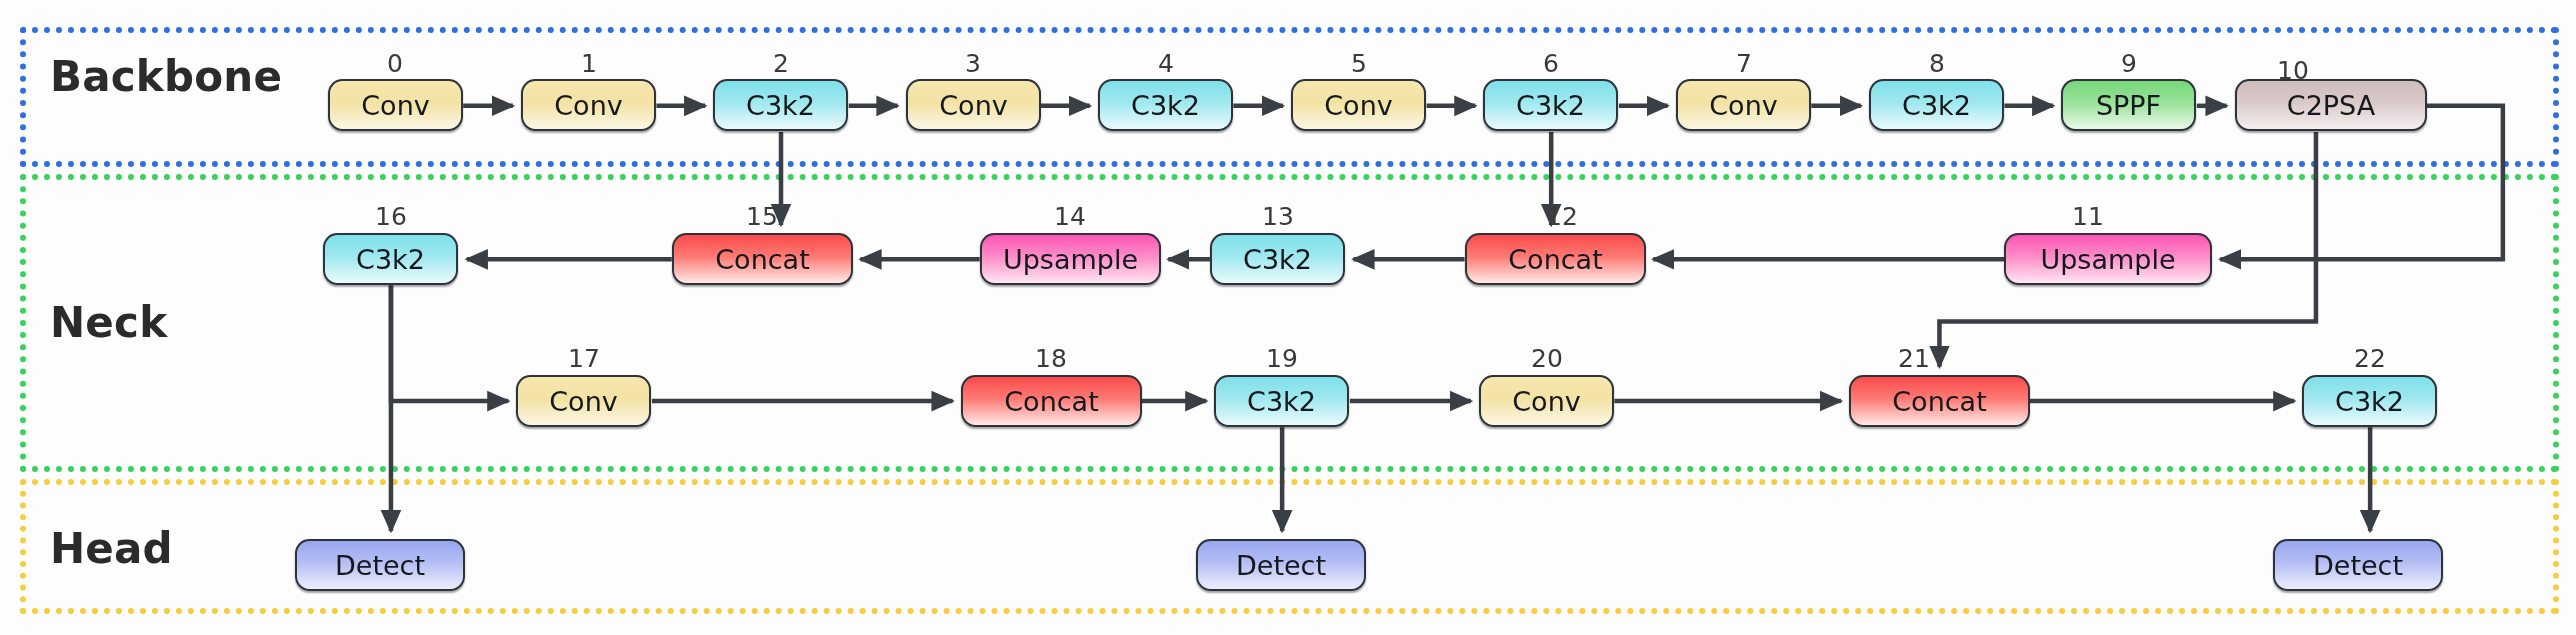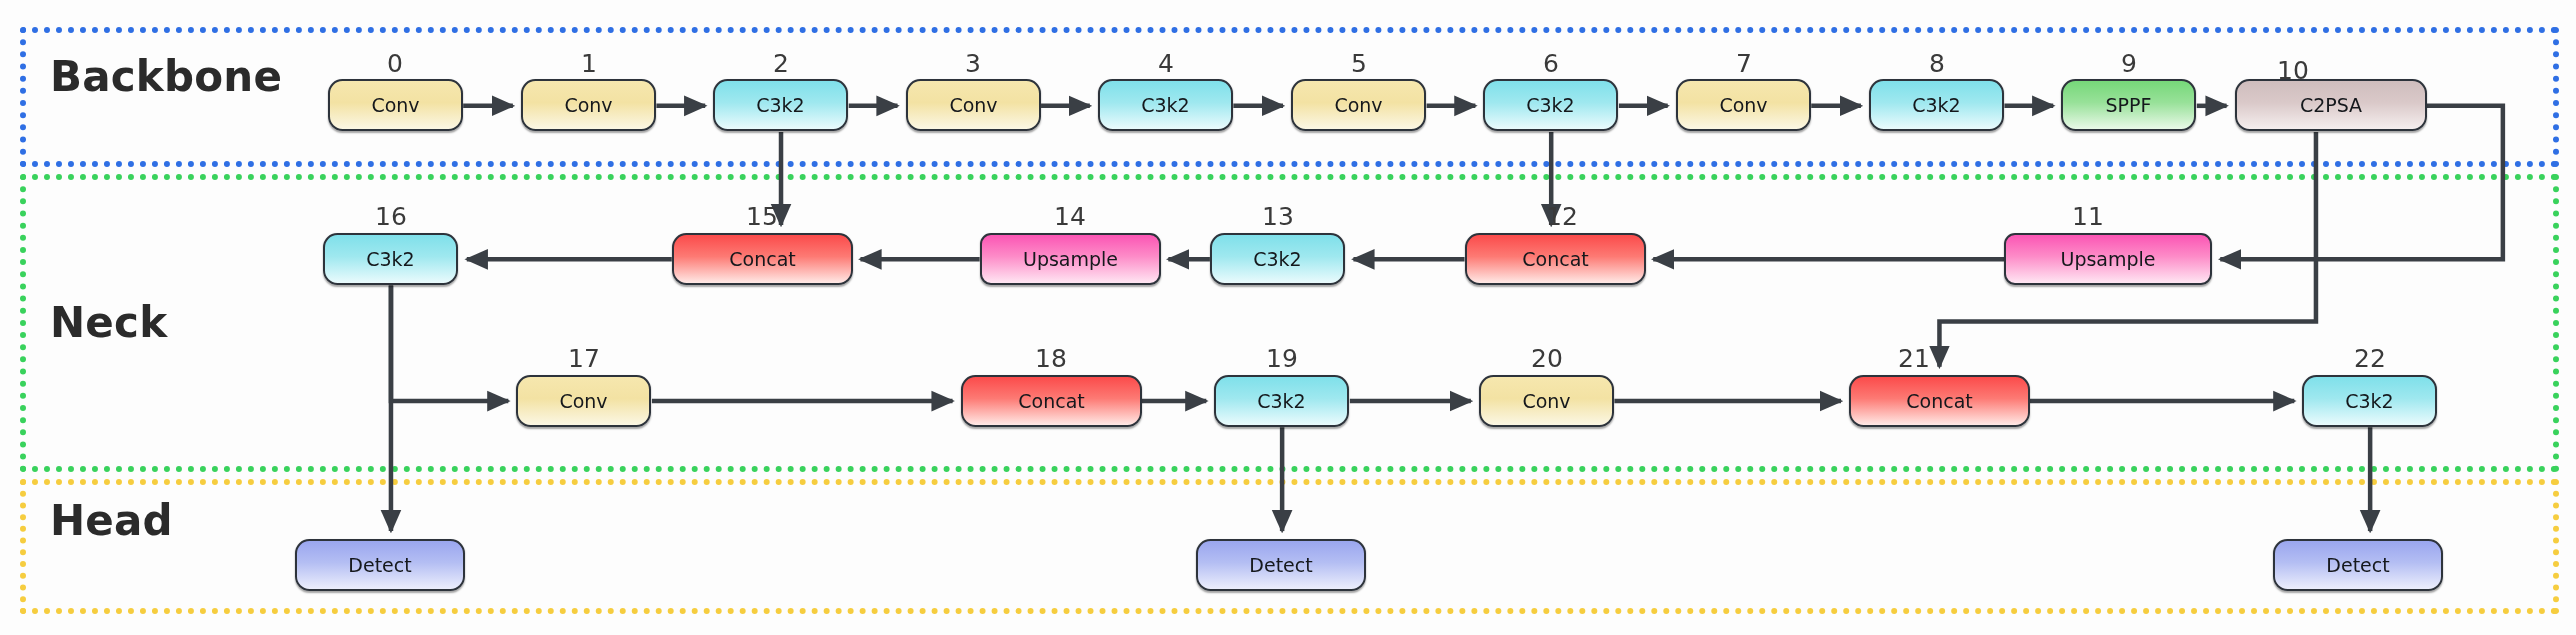--- a/index.html
+++ b/index.html
@@ -13,37 +13,37 @@
     border:6.3px dotted #2f6fe4;border-radius:2.7px;}
   .section.neck{left:20px;top:174px;width:2539px;height:298px;
     border:6.3px dotted #39d25c;border-radius:2.7px;}
   .section.head{left:20px;top:479px;width:2539px;height:135px;
     border:6.3px dotted #f6cd3f;border-radius:2.7px;}
 
   .section-label{position:absolute;font-weight:bold;color:#2b2b2b;
     font-size:42px;letter-spacing:0.2px;font-family:"DejaVu Sans",sans-serif;}
   .lbl-backbone{left:50px;top:52px;}
   .lbl-neck{left:50px;top:298px;}
-  .lbl-head{left:50px;top:496px;text-align:center;}
+  .lbl-head{left:50px;top:524px;text-align:center;}
 
   
   .node{position:absolute;box-sizing:border-box;height:52px;
     border:2.7px solid #2d333b;border-radius:14.4px;
     display:flex;align-items:center;justify-content:center;
-    font-size:19px;color:#15181c;white-space:nowrap;
+    font-size:27px;color:#15181c;white-space:nowrap;
     box-shadow:0 1.8px 1.8px rgba(0,0,0,.35);z-index:6;
     font-family:"DejaVu Sans","Liberation Sans",sans-serif;}
   .node .t{pointer-events:none;}
 
   .n-conv    {background:linear-gradient(180deg,#f6e7ae 0%,#f3e2a3 45%,#fbf7e4 100%);}
   .n-c3k2    {background:linear-gradient(180deg,#7fe0ea 0%,#9fe8ef 45%,#eafbfd 100%);}
   .n-sppf    {background:linear-gradient(180deg,#76d879 0%,#98e199 45%,#e9f9e8 100%);}
   .n-c2psa   {background:linear-gradient(180deg,#cfbdbd 0%,#dac9c9 45%,#f5eeee 100%);}
   .n-concat  {background:linear-gradient(180deg,#fb4b4b 0%,#fd7a74 45%,#ffe9e6 100%);}
-  .n-upsample{background:linear-gradient(180deg,#fb55b4 0%,#fd8cc8 45%,#ffe6f3 100%);border-radius:11px;}
+  .n-upsample{background:linear-gradient(180deg,#fb55b4 0%,#fd8cc8 45%,#ffe6f3 100%);}
   .n-detect  {background:linear-gradient(180deg,#9aa6ef 0%,#b4bef3 45%,#eceefc 100%);}
 
   
   .idx{position:absolute;font-size:25px;color:#3a3a3a;z-index:6;
     font-family:"DejaVu Sans","Liberation Sans",sans-serif;}
 
   
   #wires{position:absolute;left:0;top:0;width:2576px;height:636px;z-index:2;}
 </style>
 </head>

